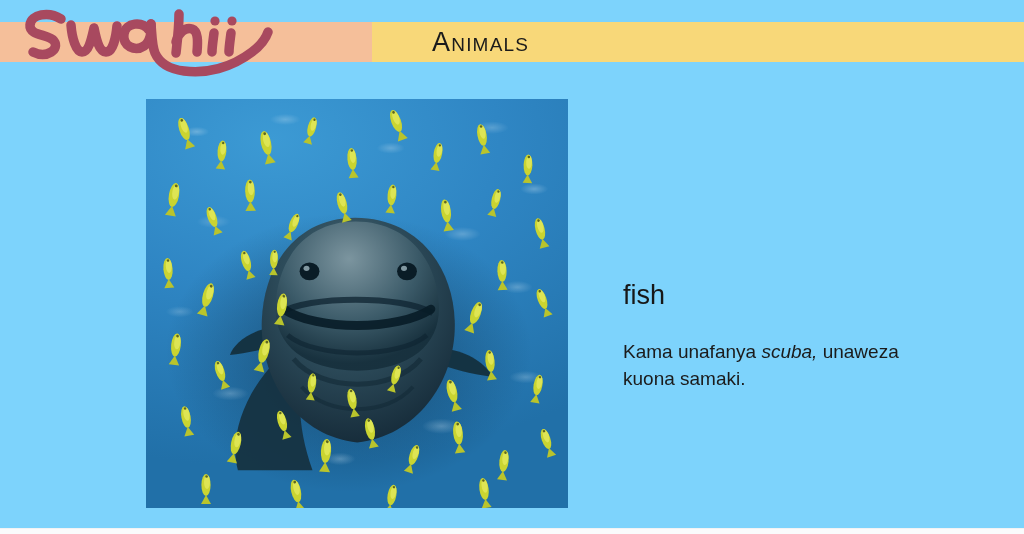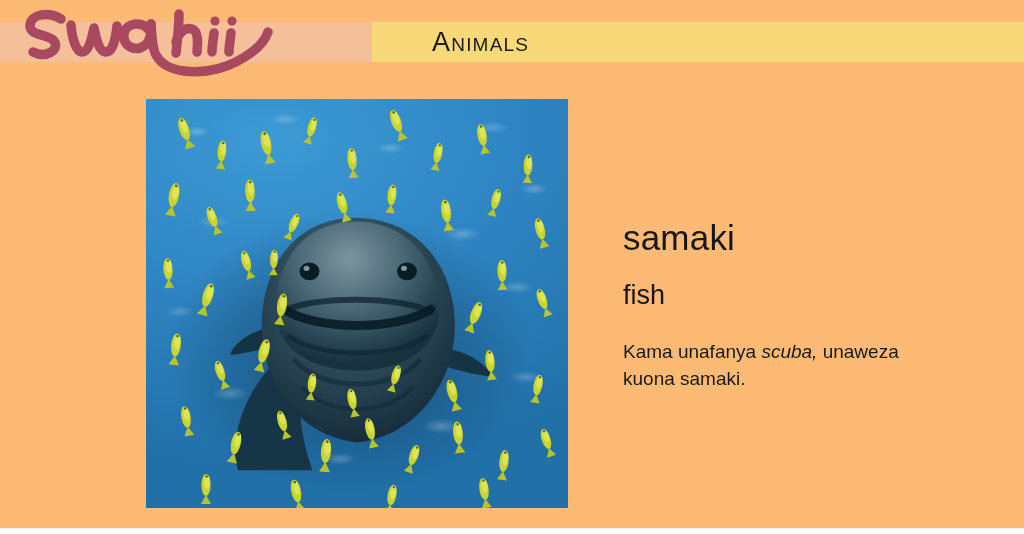--- a/index.html
+++ b/index.html
@@ -9,21 +9,21 @@
     height: 534px;
     background: #ffffff;
     font-family: "Liberation Sans", sans-serif;
     overflow: hidden;
   }
 
   #slide {
     position: relative;
     width: 1024px;
     height: 534px;
-    background: #fdba74;
+    background: #7dd3fc;
   }
 
   
   .banner-peach {
     position: absolute;
     left: 0;
     top: 22px;
     width: 372px;
     height: 40px;
     background: #f5bf9a;
@@ -295,18 +295,17 @@
 
           <use href="#yf" transform="translate(166,284) rotate(96) scale(.9)"></use>
           <use href="#yf" transform="translate(206,300) rotate(80) scale(.95)"></use>
           <use href="#yf" transform="translate(250,276) rotate(106) scale(.9)"></use>
           <use href="#yf" transform="translate(128,160) rotate(92) scale(.85)"></use>
         </g>
       </svg>
     </div>
   </div>
 
-  <div class="word">samaki</div>
   <div class="translation">fish</div>
   <div class="sentence"><span>Kama unafanya </span><i>scuba,</i><span> unaweza kuona samaki.</span></div>
 
   <div class="footer-rule"></div>
 </div>
 
 </body></html>

